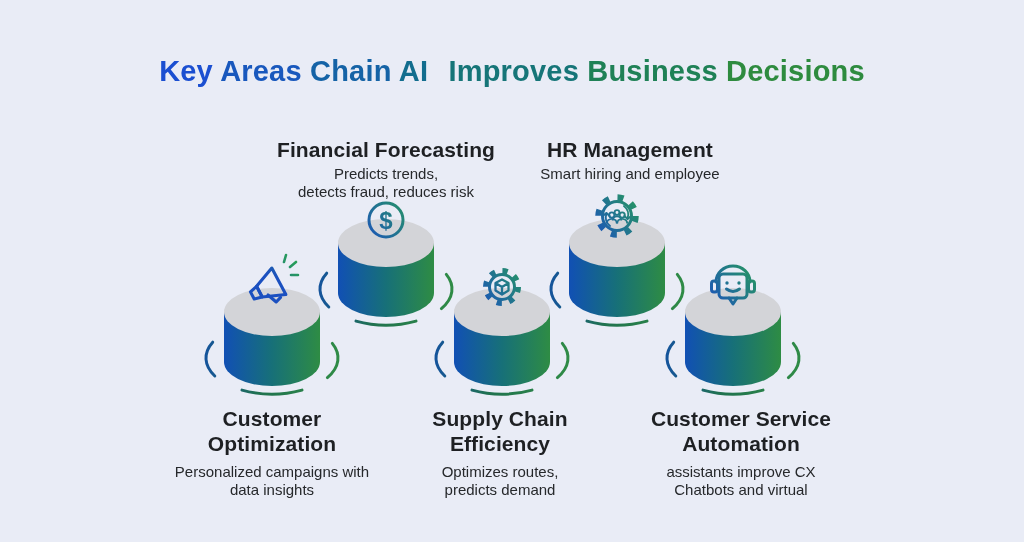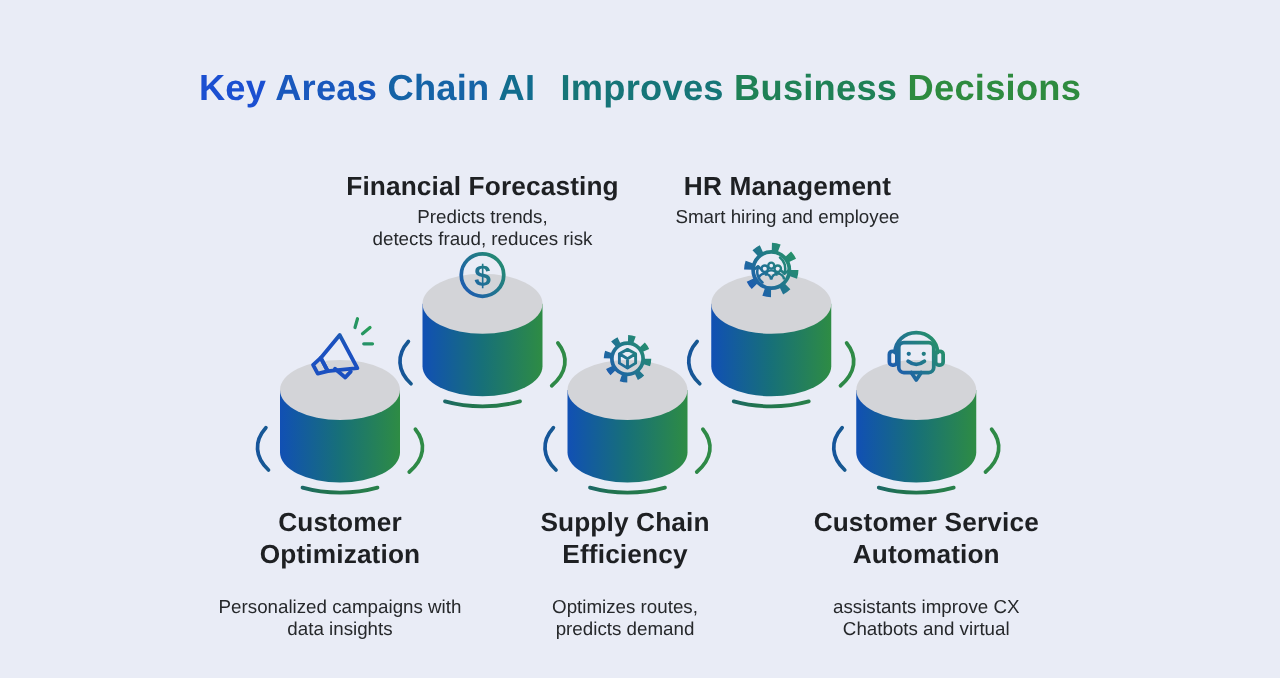--- a/index.html
+++ b/index.html
@@ -22,21 +22,21 @@
   .row-bottom{top:406px;}
   .t-fin{left:246px;}
   .t-hr{left:490px;}
   .t-mkt{left:132px;}
   .t-sup{left:360px;}
   .t-cus{left:601px;}
 
   .pod-title{font-size:21px;font-weight:bold;color:#1e2023;line-height:25px;letter-spacing:.1px;}
   .row-top .pod-title{line-height:23px;}
   .pod-sub{font-size:15px;color:#26282b;line-height:18px;margin-top:4px;}
-  .row-bottom .pod-sub{margin-top:21px;}
+  .row-bottom .pod-sub{margin-top:7px;}
 </style>
 </head>
 <body>
 
 <div class="canvas">
 
   <svg width="0" height="0" style="position:absolute" aria-hidden="true">
     <defs>
       <linearGradient id="gBody" gradientUnits="userSpaceOnUse" x1="37" y1="0" x2="133" y2="0">
         <stop offset="0" stop-color="#1150b4"></stop>

